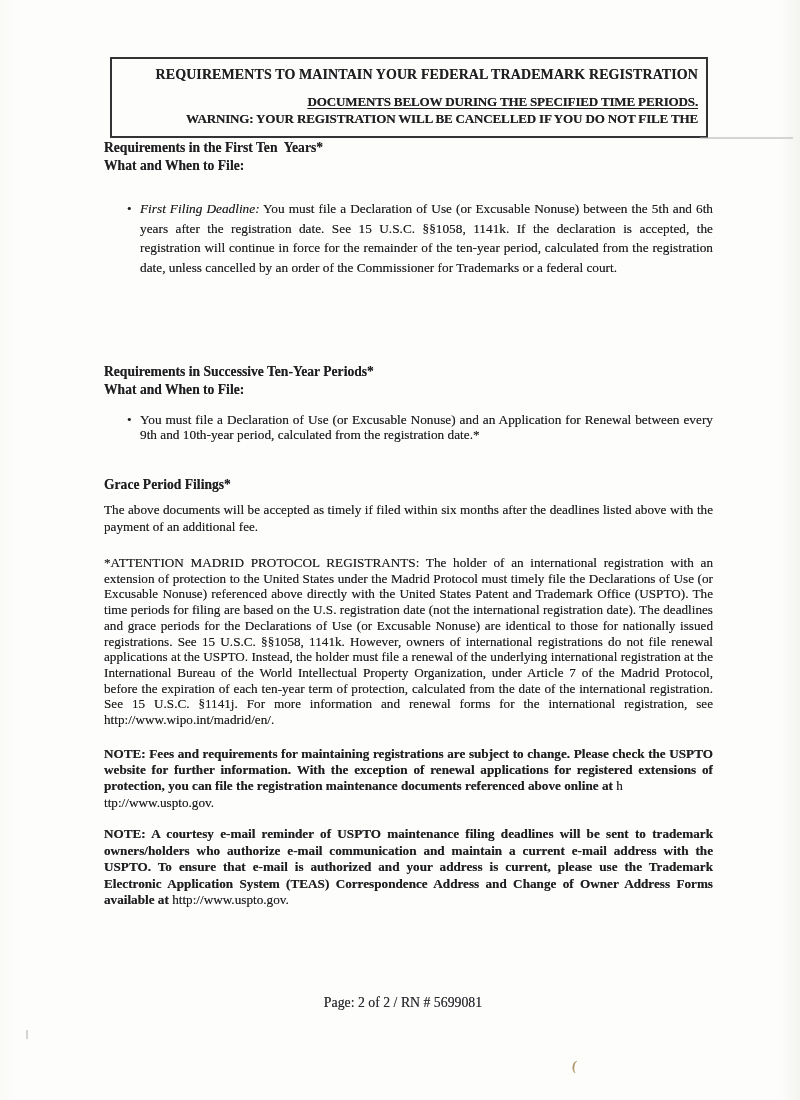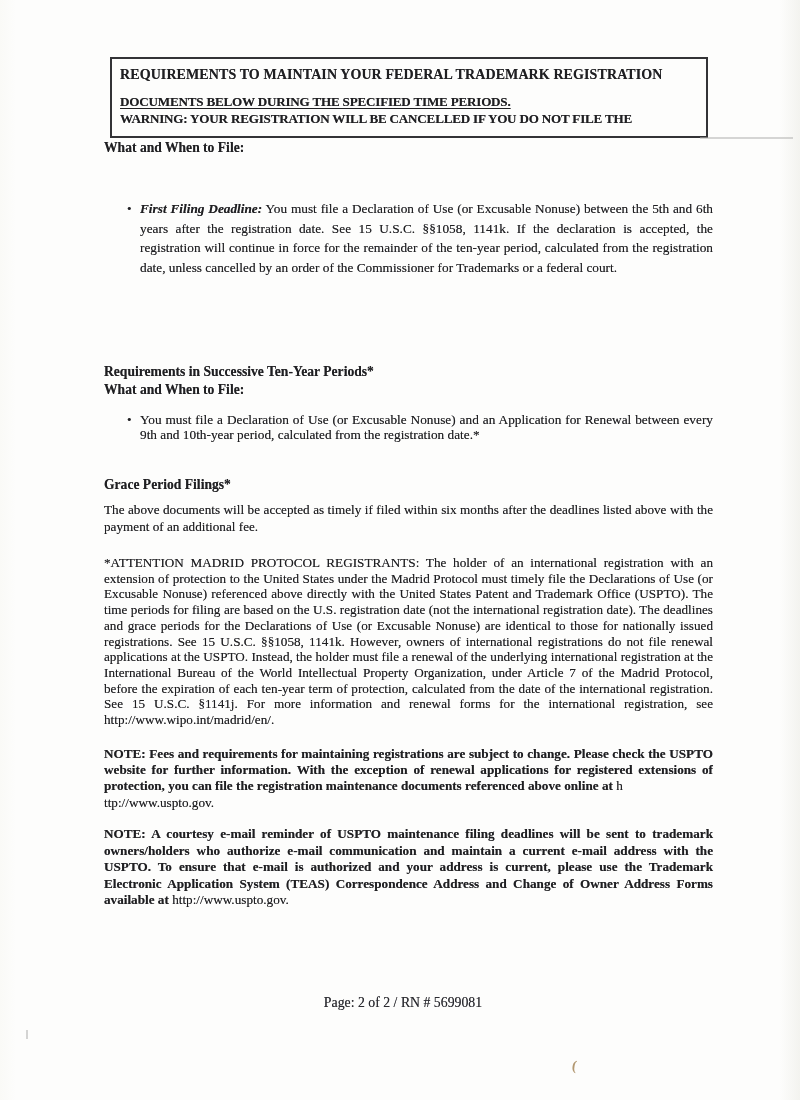--- a/index.html
+++ b/index.html
@@ -12,41 +12,41 @@
     color:#1f1f22;
     overflow:hidden;
     text-shadow:0 0 0.45px rgba(35,35,38,0.6);
   }
 
   
   .header-box{
     position:absolute;left:110px;top:57px;width:578px;
     border:2px solid #333336;
     padding:7px 8px 9px 8px;
-    text-align:left;font-weight:bold;
+    text-align:right;font-weight:bold;
   }
   .hb-title{font-size:14px;line-height:17px;margin-bottom:10px;white-space:nowrap;letter-spacing:.1px;}
   .hb-warning{font-size:13.1px;line-height:17px;white-space:nowrap;letter-spacing:-.2px;}
   .hb-warning.underlined{text-decoration:underline;text-decoration-thickness:1.4px;text-underline-offset:2px;}
 
   
   .block{position:absolute;left:104px;width:609px;}
   .heading{font-weight:bold;font-size:13.6px;line-height:17.5px;white-space:pre-wrap;}
   .para{font-size:13.2px;line-height:16px;text-align:justify;}
   .para .lead{font-weight:normal;}
   .bullet-list{list-style:none;margin:0;padding:0;}
   .bullet-list li{position:relative;padding-left:36px;text-align:justify;}
   .bullet-list li::before{
     content:"\2022";position:absolute;left:23px;top:0;
     font-size:13px;color:#1f1f22;
   }
   .spaced li{font-size:13.3px;line-height:19.6px;}
   .spaced li + li{margin-top:19px;}
   .tight li{font-size:13.3px;line-height:15.2px;}
-  .blabel{font-weight:bold;font-style:italic;}
+  .blabel{font-weight:normal;font-style:italic;}
   .note{font-weight:bold;}
   .note .url{font-weight:normal;}
   .footer{
     position:absolute;left:0;top:995px;width:806px;
     text-align:center;font-size:13.8px;color:#2a2a30;
   }
 
   
   .artifact-line{position:absolute;left:700px;top:137px;width:93px;height:2px;background:#b5b5b3;opacity:.55;}
   .artifact-stroke{position:absolute;left:26px;top:1030px;width:2px;height:9px;background:#cdcdcb;opacity:.85;}
@@ -62,20 +62,21 @@
 <div class="page">
 
   <div class="header-box">
     <div class="hb-title">REQUIREMENTS TO MAINTAIN YOUR FEDERAL TRADEMARK REGISTRATION</div>
     <div class="hb-warning underlined">DOCUMENTS BELOW DURING THE SPECIFIED TIME PERIODS.</div>
     <div class="hb-warning">WARNING: YOUR REGISTRATION WILL BE CANCELLED IF YOU DO NOT FILE THE</div>
   </div>
   <div class="artifact-line"></div>
 
   <div class="block" style="top:139px">
+    <div class="heading">Requirements in the First Ten  Years*</div>
     <div class="heading">What and When to File:</div>
   </div>
 
   <ul class="block bullet-list spaced" style="top:199px">
     <li><span class="blabel">First Filing Deadline:</span><span> You must file a Declaration of Use (or Excusable Nonuse) between the 5th and 6th years after the registration date. See 15 U.S.C. §§1058, 1141k. If the declaration is accepted, the registration will continue in force for the remainder of the ten-year period, calculated from the registration date, unless cancelled by an order of the Commissioner for Trademarks or a federal court.</span></li>
   </ul>
 
   <div class="block" style="top:363px">
     <div class="heading">Requirements in Successive Ten-Year Periods*</div>
     <div class="heading">What and When to File:</div>

